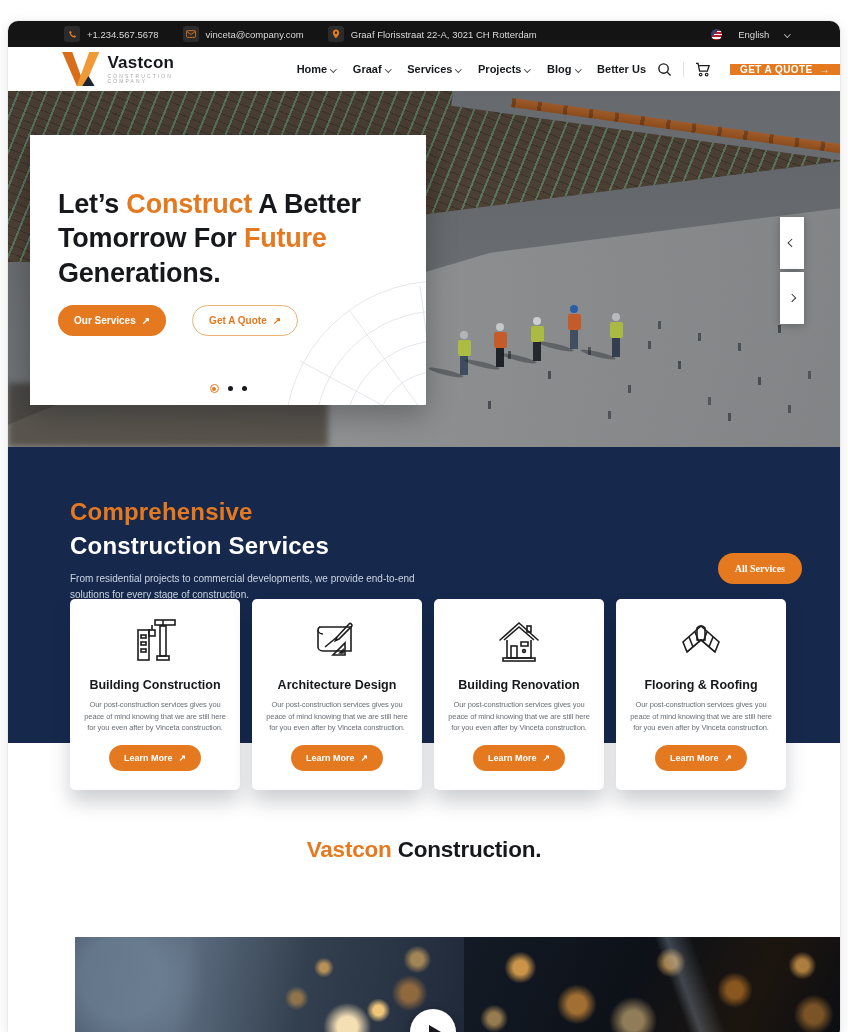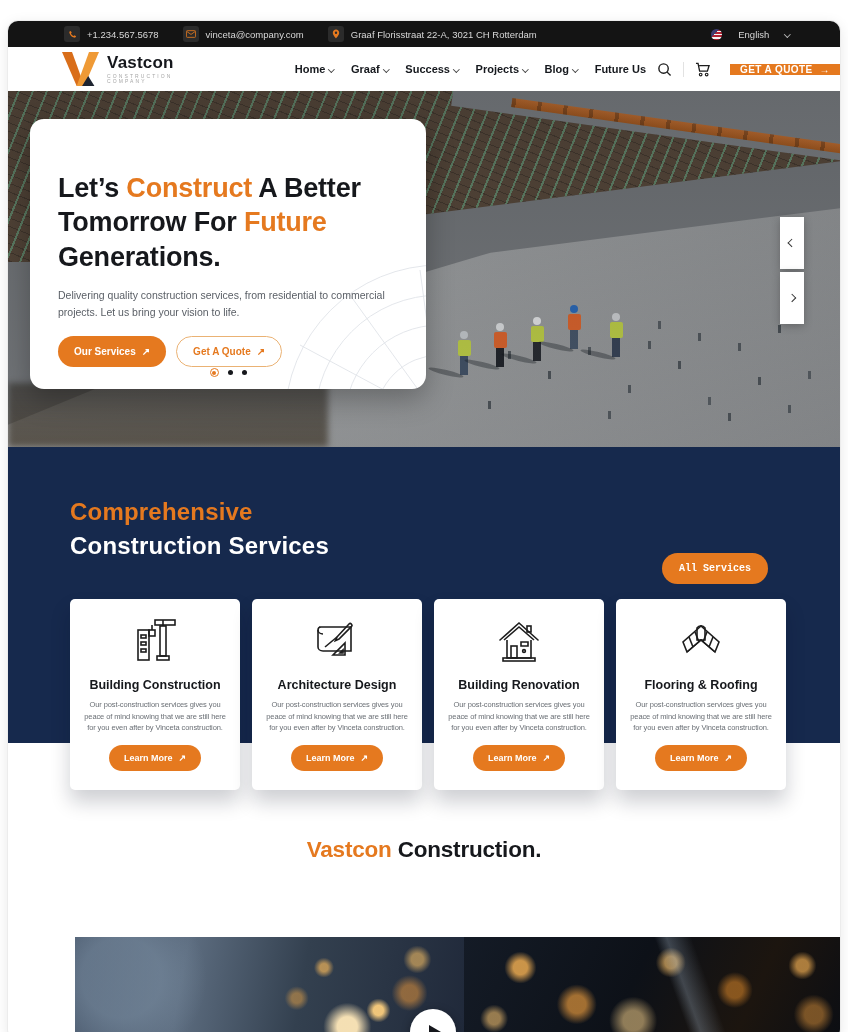--- a/index.html
+++ b/index.html
@@ -53,49 +53,49 @@
                60px 56px #5a6065,90px 2px #565c61,110px 36px #50565b,140px 64px #565c61,-160px 60px #50565b,
                10px -20px #5a6065,50px -8px #565c61,130px -16px #50565b,160px 30px #5a6065,-40px 70px #565c61,80px 72px #50565b; }
   .worker { position:absolute; width:16px; }
   .wh { width:8px; height:8px; border-radius:50%; margin:0 auto; }
   .wv { width:13px; height:16px; border-radius:2px; margin:1px auto 0; }
   .wl { width:8px; height:19px; margin:0 auto; }
   .ws { position:absolute; left:-28px; bottom:0; width:36px; height:5px; background:rgba(18,22,28,.35);
         transform:rotate(14deg); border-radius:50%; }
   .hero-dim { position:absolute; inset:0; background:linear-gradient(rgba(10,14,20,.26), rgba(10,14,20,.10)); }
 
-  .hero-card { position:absolute; left:22px; top:28px; width:396px; height:270px; background:#fff;
-               box-shadow:0 10px 28px rgba(0,0,0,.28); overflow:hidden; border-radius:14px; }
+  .hero-card { position:absolute; left:22px; top:44px; width:396px; height:270px; background:#fff;
+               box-shadow:0 10px 28px rgba(0,0,0,.28); overflow:hidden; border-radius:0; }
   .hc-inner { position:relative; padding:52px 34px 0 28px; z-index:2; }
   .hero-title { font-size:27px; line-height:1.27; font-weight:800; color:#16181c; letter-spacing:-.2px; }
   .accent { color:var(--accent); }
   .hero-sub { margin-top:13px; font-size:10.5px; color:#5a5f66; line-height:1.65; max-width:332px; }
-  .btn-row { margin-top:15px; display:flex; gap:10px; }
+  .btn-row { margin-top:15px; display:flex; gap:26px; }
   .btn { border-radius:16px; font-size:10px; font-weight:700; padding:9px 16px; display:inline-flex; align-items:center; gap:6px;
          cursor:pointer; border:none; background:none; font-family:inherit; }
   .btn-primary { background:var(--accent); color:#fff; }
   .btn-outline { border:1px solid #eab274; color:var(--accent); background:#fff; }
   .blueprint { position:absolute; right:-44px; bottom:-56px; opacity:.55; z-index:1; }
   .dots { position:absolute; left:0; right:0; bottom:12px; display:flex; justify-content:center; align-items:center; gap:9px; z-index:3; }
   .dot { width:5px; height:5px; border-radius:50%; background:#16181c; cursor:pointer; }
   .dot.active { width:9px; height:9px; background:#fff; border:1.5px solid var(--accent); position:relative; }
   .dot.active::after { content:""; position:absolute; left:50%; top:50%; width:4px; height:4px; border-radius:50%;
                        background:var(--accent); transform:translate(-50%,-50%); }
   .carousel-btn { position:absolute; right:36px; width:24px; height:52px; background:#fff; display:flex; align-items:center;
                   justify-content:center; cursor:pointer; box-shadow:0 2px 8px rgba(0,0,0,.25); border:none; }
   .cb-prev { top:126px; } .cb-next { top:181px; }
   .chev { display:inline-block; border:solid #333; border-width:0 1.4px 1.4px 0; padding:2.4px; }
   .chev-left { transform:rotate(135deg); } .chev-right { transform:rotate(-45deg); }
 
   
   .services { position:relative; height:296px; background:var(--navy); padding:48px 54px 0 62px; }
   .svc-heading { font-size:24px; font-weight:700; color:#fff; line-height:1.4; max-width:330px; letter-spacing:.2px; }
   .svc-sub { margin-top:9px; font-size:10px; color:#ccd4e2; line-height:1.6; max-width:355px; }
-  .all-btn { position:absolute; right:72px; top:106px; background:var(--accent); color:#fff; font-size:10px; font-weight:700;
-             padding:10px 17px; border-radius:17px; border:none; cursor:pointer; font-family:Liberation Mono, monospace; }
+  .all-btn { position:absolute; right:38px; top:106px; background:var(--accent); color:#fff; font-size:10px; font-weight:700;
+             padding:10px 17px; border-radius:17px; border:none; cursor:pointer; font-family:Liberation Serif, serif; }
   .cards { position:absolute; left:62px; right:54px; top:152px; display:flex; gap:12px; z-index:5; }
   .card { flex:1; background:#fff; border-radius:5px; box-shadow:0 12px 20px rgba(8,16,35,.20); height:191px;
           padding:16px 0 0; text-align:center; }
   .card-icon { height:54px; display:flex; align-items:center; justify-content:center; }
   .card-title { font-size:12.5px; font-weight:800; color:#16181c; margin-top:9px; }
   .card-desc { font-size:7.5px; color:#6a6f75; line-height:1.55; margin:7px auto 0; max-width:150px; letter-spacing:-.1px; }
   .card .btn { margin-top:11px; font-size:9px; padding:8px 15px; }
 
   
   .reputation { height:194px; background:#fff; text-align:center; padding-top:92px; }
@@ -186,33 +186,33 @@
     <nav class="menu">
       <span class="menu-item">
           <span>Home</span>
           <span class="dd"></span>
         </span>
       <span class="menu-item">
           <span>Graaf</span>
           <span class="dd"></span>
         </span>
       <span class="menu-item">
-          <span>Success</span>
+          <span>Services</span>
           <span class="dd"></span>
         </span>
       <span class="menu-item">
           <span>Projects</span>
           <span class="dd"></span>
         </span>
       <span class="menu-item">
           <span>Blog</span>
           <span class="dd"></span>
         </span>
       <span class="menu-item">
-          <span>Future Us</span>
+          <span>Better Us</span>
         </span>
     </nav>
     <div class="nav-right">
       <span class="icon-btn">
         <svg width="15" height="15" viewBox="0 0 16 16">
             <circle cx="7" cy="7" r="5" fill="none" stroke="#1d1d1d" stroke-width="1.5"></circle>
             <line x1="10.8" y1="10.8" x2="14.5" y2="14.5" stroke="#1d1d1d" stroke-width="1.5"></line>
           </svg>
       </span>
       <span class="nav-divider"></span>
@@ -280,21 +280,20 @@
             <circle cx="200" cy="165" r="125"></circle>
             <circle cx="200" cy="165" r="155"></circle>
           <line x1="200" y1="165" x2="45" y2="165"></line>
             <line x1="200" y1="165" x2="60" y2="90"></line>
             <line x1="200" y1="165" x2="110" y2="40"></line>
             <line x1="200" y1="165" x2="180" y2="15"></line>
         </g>
       </svg>
       <div class="hc-inner">
         <h1 class="hero-title"><span>Let’s </span><span class="accent">Construct</span><span> A Better Tomorrow For </span><span class="accent">Future</span><span> Generations.</span></h1>
-        <p class="hero-sub">Delivering quality construction services, from residential to commercial projects. Let us bring your vision to life.</p>
         <div class="btn-row">
           <button class="btn btn-primary">
             <span>Our Services</span>
             <span>↗</span>
           </button>
           <button class="btn btn-outline">
             <span>Get A Quote</span>
             <span>↗</span>
           </button>
         </div>
@@ -309,20 +308,21 @@
     <button class="carousel-btn cb-prev">
         <span class="chev chev-left"></span>
       </button>
     <button class="carousel-btn cb-next">
         <span class="chev chev-right"></span>
       </button>
   </div>
 
   <div class="services">
     <h2 class="svc-heading"><span class="accent">Comprehensive</span><span> Construction Services</span></h2>
+    <p class="svc-sub">From residential projects to commercial developments, we provide end-to-end solutions for every stage of construction.</p>
     <button class="all-btn">All Services</button>
 
     <div class="cards">
 
       <div class="card">
         <div class="card-icon">
           <svg width="50" height="48" viewBox="0 0 50 48" fill="none" stroke="#1d1d1d" stroke-width="1.6">
             <rect x="8" y="12" width="11" height="30"></rect>
               <rect x="11" y="17" width="5" height="3"></rect>
               <rect x="11" y="24" width="5" height="3"></rect>

